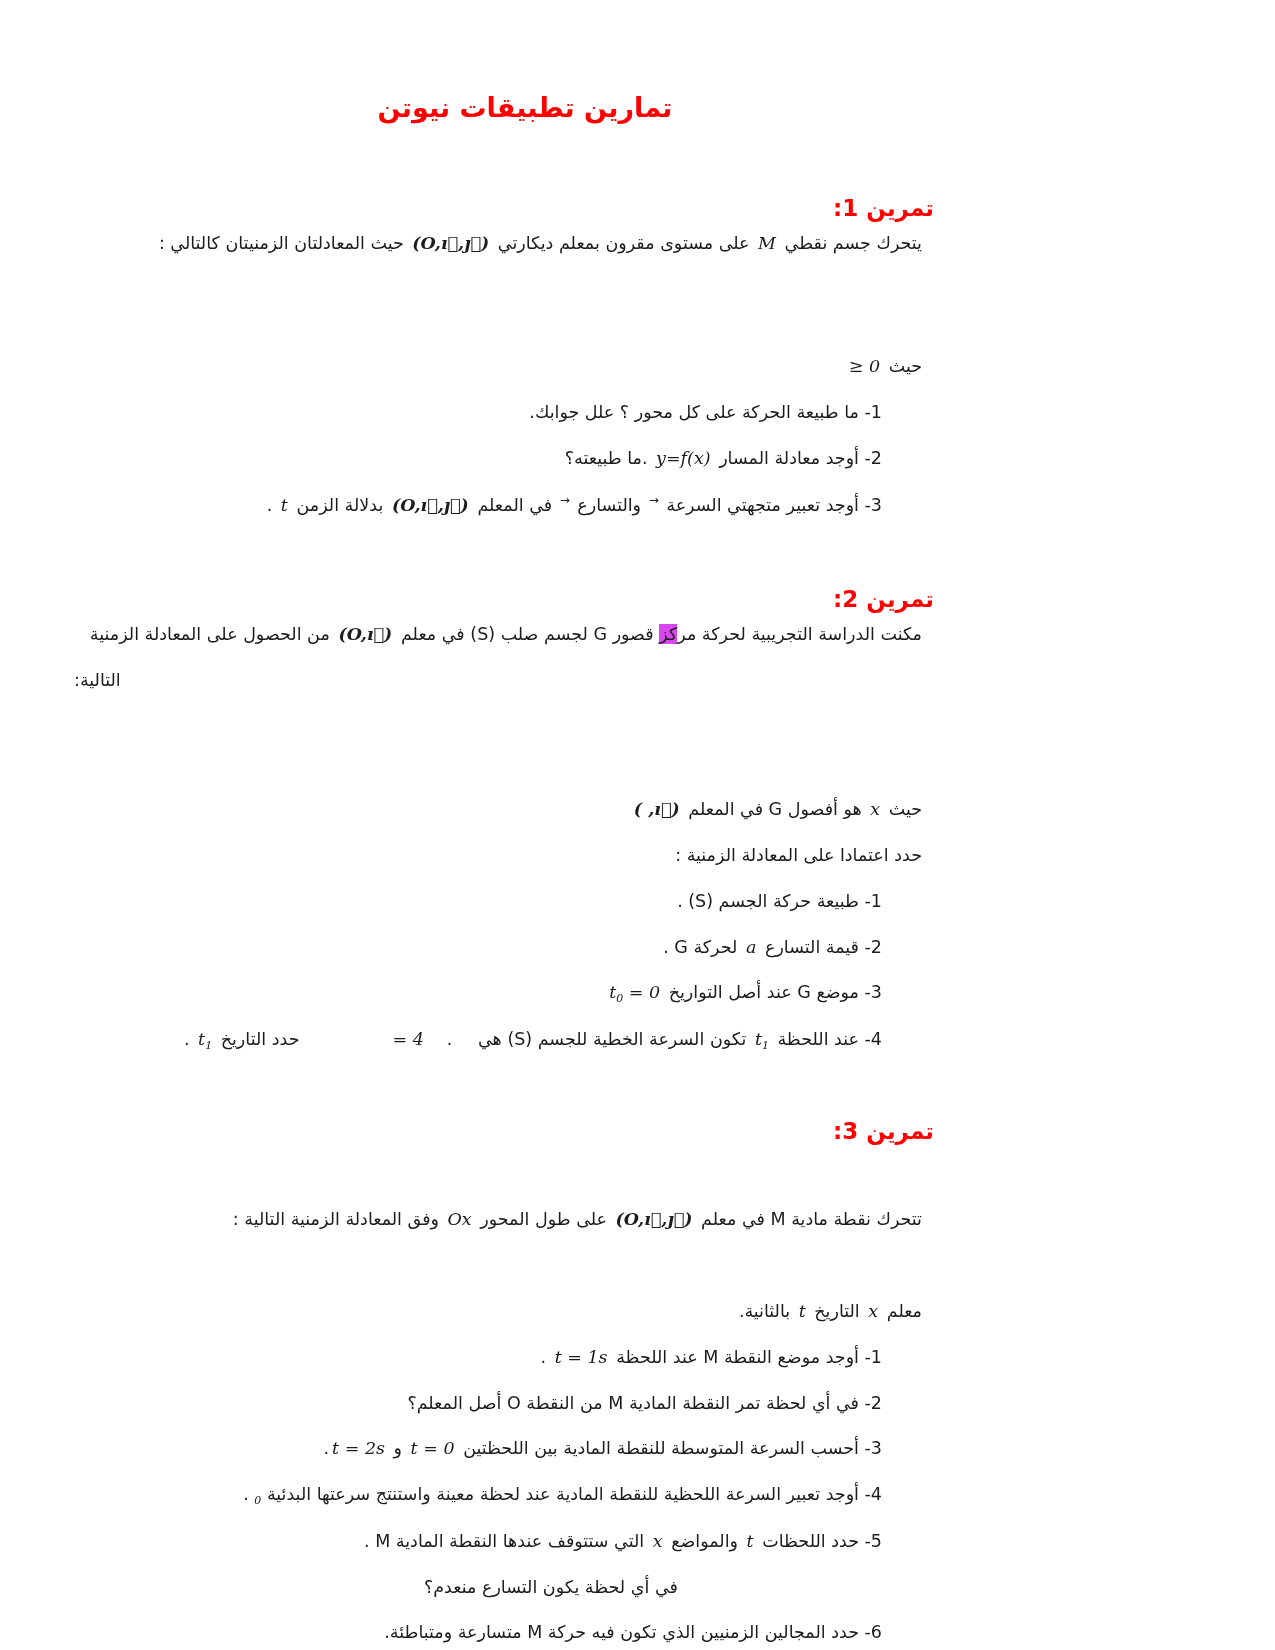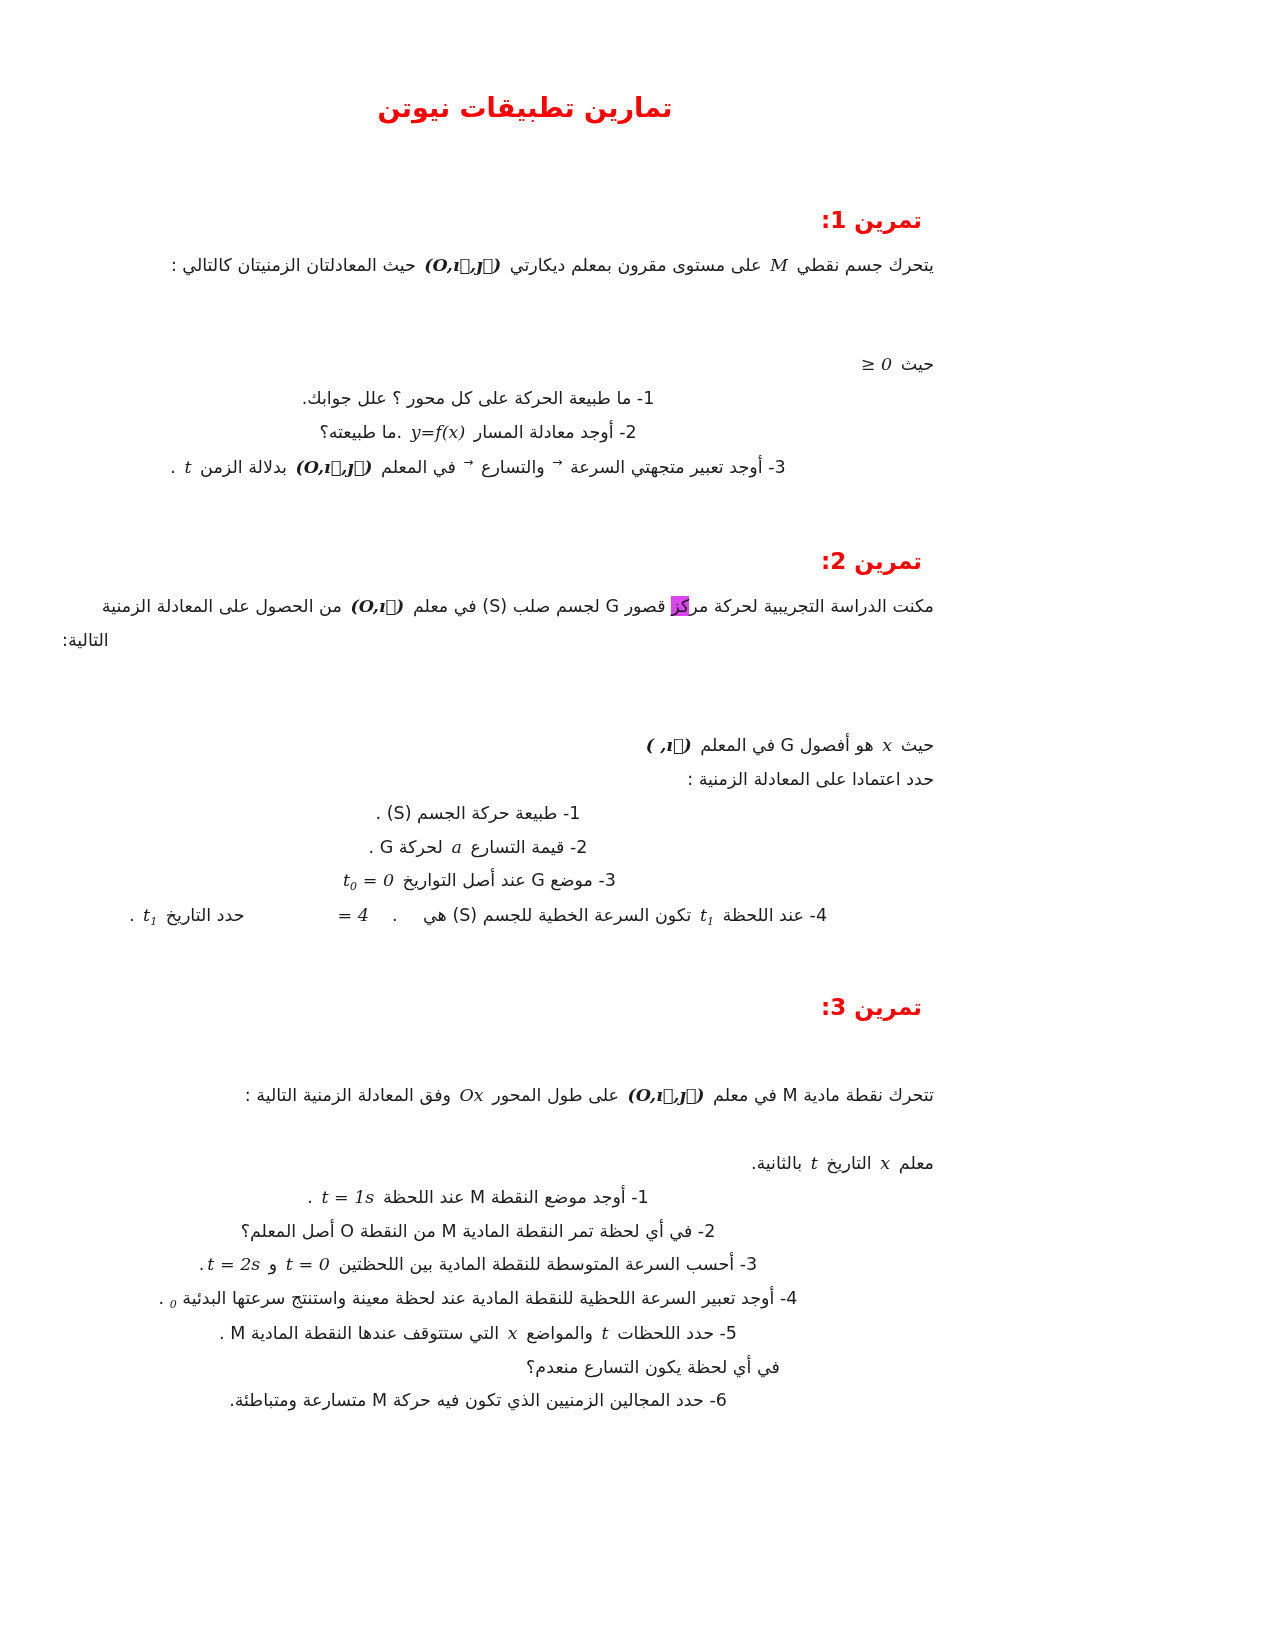--- a/index.html
+++ b/index.html
@@ -2,24 +2,24 @@
 <html lang="ar"><head>
 <meta charset="utf-8">
 <style>
   html,body{margin:0;padding:0;background:#ffffff;}
   body{width:1275px;height:1650px;overflow:hidden;
        font-family:"DejaVu Sans",sans-serif;color:#1c1c1c;}
   .doc{width:1050px;direction:rtl;}
   .page-title{padding-top:92px;text-align:center;color:#ff0000;
       font-size:27px;font-weight:bold;letter-spacing:1px;}
   .content{padding:0 112px 0 58px;}
-  .ex-header{color:#ff0000;font-size:23px;font-weight:bold;margin:16px;line-height:1.2;}
-  .line{font-size:17.5px;line-height:1.7;margin:4px;}
+  .ex-header{color:#ff0000;font-size:23px;font-weight:bold;margin:4px;line-height:1.2;}
+  .line{font-size:17.5px;line-height:1.7;margin:16px;}
   .nowrap{white-space:nowrap;}
-  .items .line{padding-right:40px;text-align:center;}
+  .items .line{padding-right:40px;}
   .math{font-family:"DejaVu Serif",serif;font-style:italic;direction:ltr;unicode-bidi:isolate;margin:0 3px;}
   .frame{font-family:"DejaVu Serif",serif;font-style:italic;font-weight:bold;direction:ltr;unicode-bidi:isolate;margin:0 3px;}
   .sub{font-size:11px;vertical-align:-4px;font-family:"DejaVu Serif",serif;font-style:italic;}
   .vec{font-size:12px;vertical-align:7px;margin:0 2px;display:inline-block;}
   .green-mark{background:#d946ef;}
   .sp{display:inline-block;height:1px;}
   .sp20{width:20px;} .sp90{width:90px;}
   .eq-gap-1{height:62px;} .eq-gap-2{height:68px;} .eq-gap-3{height:30px;}
   .gap-title-ex1{height:68px;}
   .gap-ex1-ex2{height:46px;}

